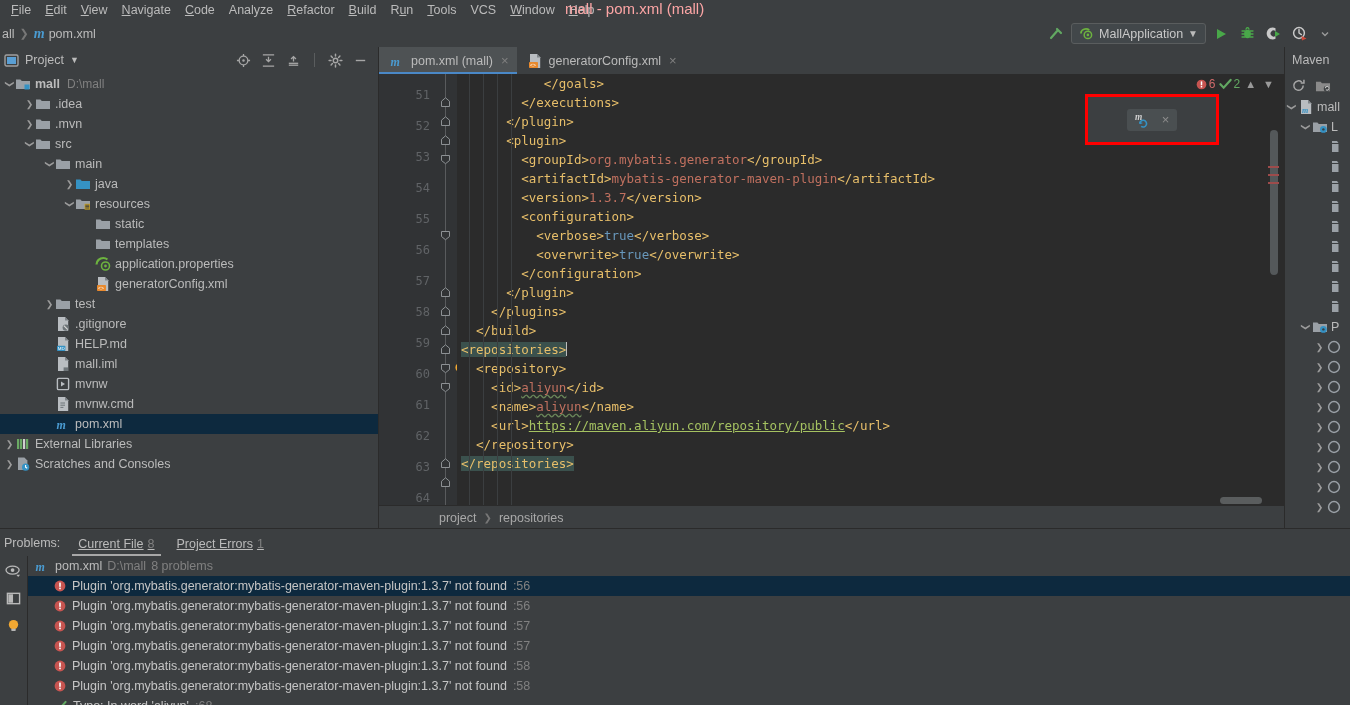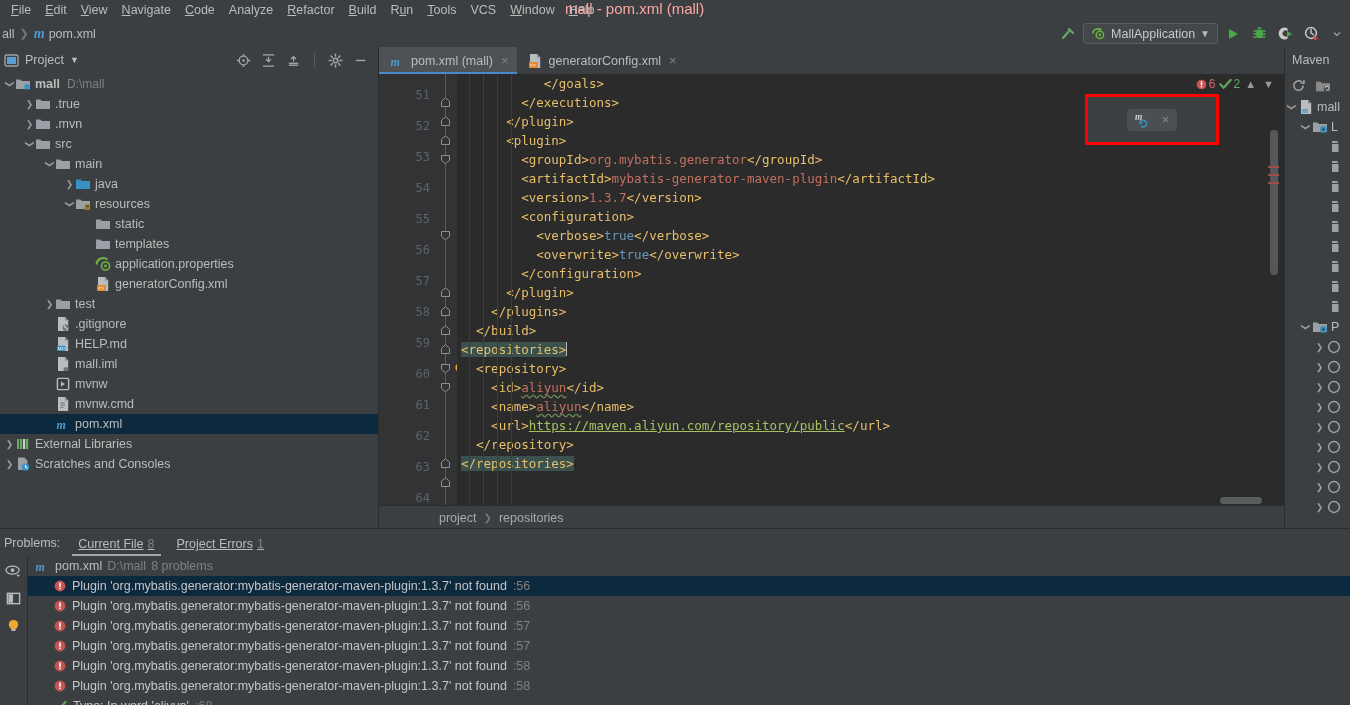--- a/index.html
+++ b/index.html
@@ -17,21 +17,21 @@
   .menubar{height:20px;background:#3c3f41;display:flex;align-items:center;padding:0 4px;position:relative;}
   .menubar .mi{padding:1px 7px;color:#bbbbbb;font-size:12.5px;white-space:nowrap;cursor:default;}
   .menubar .mi u{text-decoration:underline;}
   .win-title{position:absolute;left:565px;top:0;color:#fca5a5;font-size:15px;}
 
   
   .navbar{height:27px;background:#3c3f41;display:flex;align-items:center;position:relative;border-bottom:1px solid #2b2b2b;}
   .crumb{display:flex;align-items:center;padding-left:2px;color:#bbbbbb;font-size:12.5px;}
   .crumb .sep{color:#777;margin:0 5px;font-size:11px;}
   .mfile{color:#4a9bd1;font-style:italic;font-weight:bold;font-family:"Liberation Serif",serif;font-size:14px;margin-right:4px;}
-  .tb-right{position:absolute;right:0;top:0;height:27px;display:flex;align-items:center;gap:4px;padding-right:2px;}
+  .tb-right{position:absolute;right:0;top:0;height:27px;display:flex;align-items:center;gap:4px;padding-right:14px;}
   .runcfg{display:flex;align-items:center;gap:5px;border:1px solid #5a5d5e;border-radius:3px;
           height:19px;padding:0 7px;background:#42474a;color:#c8c8c8;font-size:12.5px;}
   .runcfg .cd{font-size:10px;color:#bbb;}
   .icobtn{width:22px;height:22px;display:flex;align-items:center;justify-content:center;cursor:pointer;}
 
   
   .main{position:absolute;top:47px;left:0;right:0;bottom:176px;display:flex;justify-content:space-between;}
 
   
   .project{width:378px;background:#3c3f41;display:flex;flex-direction:column;border-right:1px solid #2b2b2b;}
@@ -265,21 +265,21 @@
             <span class="path">D:\mall</span>
           </div>
           <div class="row">
             <span style="display: inline-block; width: 24px;"></span>
             <span class="arrow">❯</span>
             <span class="ico">
               <svg width="16" height="16" viewBox="0 0 16 16">
                 <path d="M1 3.5h4.4L6.8 5H15v8H1z" fill="#9aa0a6"></path>
               </svg>
             </span>
-            <span class="lbl">.true</span>
+            <span class="lbl">.idea</span>
           </div>
           <div class="row">
             <span style="display: inline-block; width: 24px;"></span>
             <span class="arrow">❯</span>
             <span class="ico">
               <svg width="16" height="16" viewBox="0 0 16 16">
                 <path d="M1 3.5h4.4L6.8 5H15v8H1z" fill="#9aa0a6"></path>
               </svg>
             </span>
             <span class="lbl">.mvn</span>

